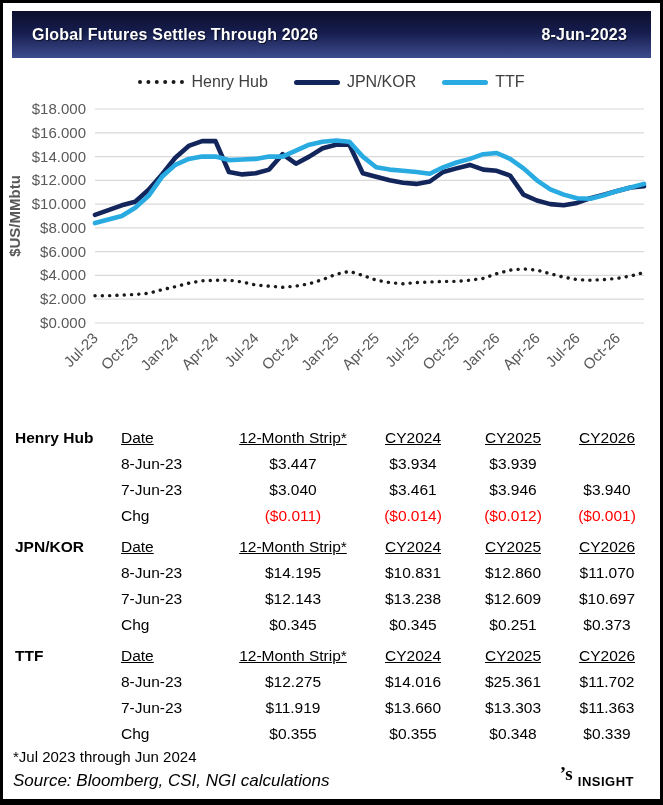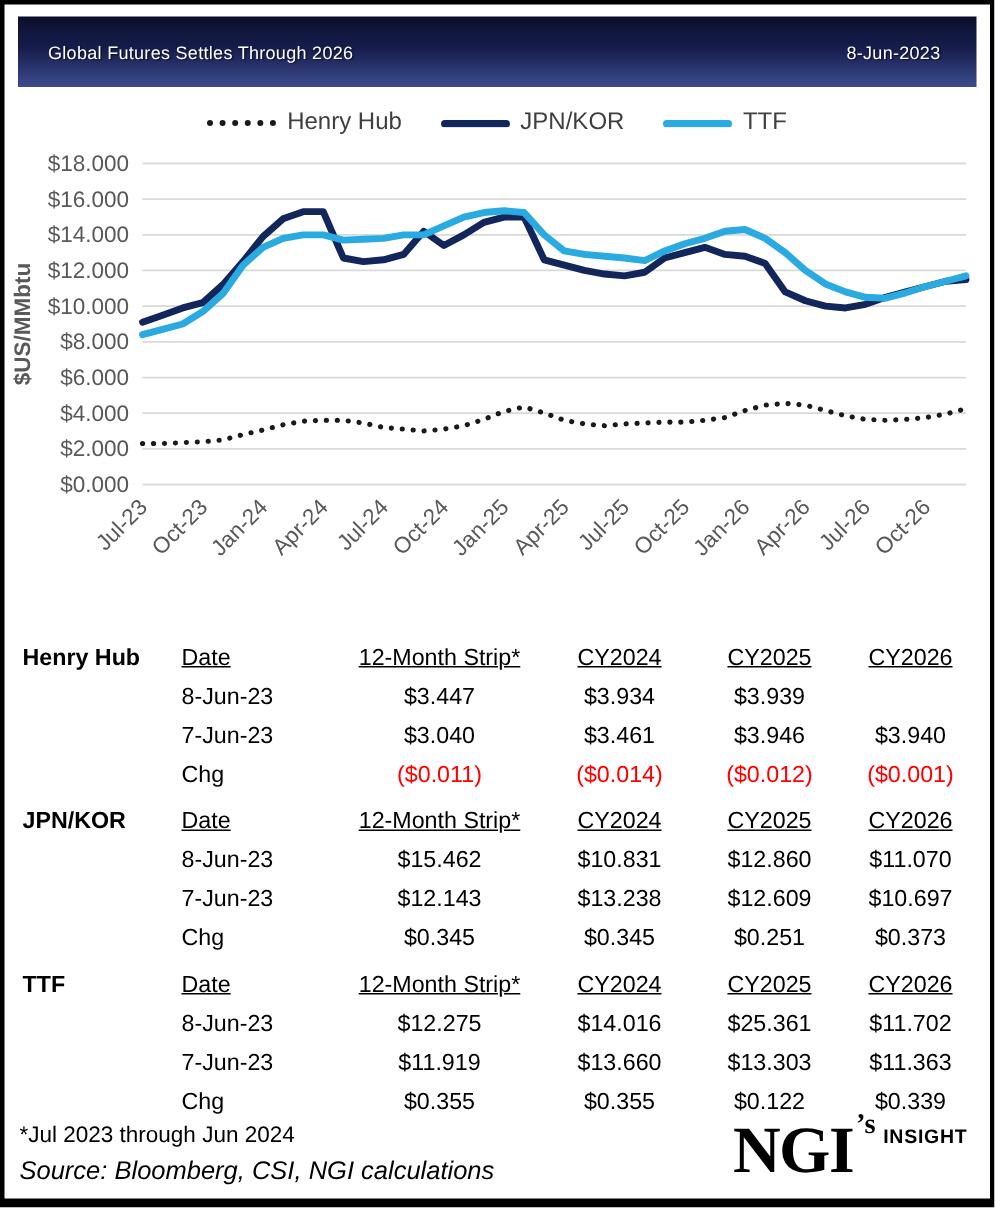--- a/index.html
+++ b/index.html
@@ -9,21 +9,21 @@
     border: 3px solid #000; border-bottom-width: 6px; overflow: hidden;
   }
   
   .header {
     margin: 8px 9px 0 9px; height: 47px;
     background: linear-gradient(180deg, #0b0f2c 0%, #161d4d 45%, #3d4c8e 100%);
     display: flex; align-items: center; justify-content: space-between;
     padding: 0 24px 0 20px;
   }
   .header .title, .header .date {
-    color: #fff; font-size: 12px; font-weight: normal; letter-spacing: .2px;
+    color: #fff; font-size: 16px; font-weight: bold; letter-spacing: .2px;
     text-shadow: 1px 1px 1px rgba(0,0,0,.6);
   }
   
   .legend { margin-top: 13px; display: flex; justify-content: center; align-items: center; gap: 26px; height: 22px; }
   .legend-item { display: flex; align-items: center; gap: 7px; color:#3f3f3f; font-size: 16px; }
   .sw { width: 46px; height: 0; }
   .sw-dotted { border-top: 4px dotted #1a1a1a; }
   .sw-navy   { border-top: 5px solid #13265c; border-radius: 3px; }
   .sw-blue   { border-top: 5px solid #29abe2; border-radius: 3px; }
   
@@ -36,21 +36,21 @@
   .trow { display: grid; grid-template-columns: 106px 112px 120px 120px 80px 108px; height: 26px; align-items: center; font-size: 15.5px; color:#000; }
   .trow > div { white-space: nowrap; }
   .c0 { font-weight: bold; }
   .c1 { text-align: left; }
   .c2, .c3, .c4, .c5 { text-align: center; }
   .thead .ul { text-decoration: underline; }
   .thead .c1 { text-decoration: underline; }
   .chgrow { }
   .chgrow.neg .c2, .chgrow.neg .c3, .chgrow.neg .c4, .chgrow.neg .c5 { color: #ff0000; }
   
-  .footer { position: absolute; left: 0; right: 1px; bottom: 0; height: 64px; padding: 2px 10px 6px 10px;
+  .footer { position: absolute; left: 0; right: 12px; bottom: 0; height: 64px; padding: 2px 10px 6px 10px;
             display: flex; justify-content: space-between; align-items: flex-end; }
   .foot-left { display: flex; flex-direction: column; gap: 6px; padding-bottom: 2px; }
   .footnote { font-size: 15px; color: #000; }
   .source { font-size: 17px; font-style: italic; color: #000; }
   .logo { display: flex; align-items: flex-start; gap: 2px; padding-right: 4px; }
   .logo-ngi { font-family: "Liberation Serif", serif; font-weight: bold; font-size: 44px; line-height: 52px; color: #000; letter-spacing: -1px; }
   .logo-s { font-family: "Liberation Serif", serif; font-weight: bold; font-size: 19px; color: #000; vertical-align: 18px; line-height: 10px; margin-top: 4px; }
   .logo-right { display: flex; flex-direction: column; margin-left: 3px; margin-top: 5px; }
   .logo-lng-row { display: flex; align-items: flex-end; gap: 2px; height: 22px; }
   .logo-lng { color: #29abe2; font-weight: bold; font-size: 21px; line-height: 21px; letter-spacing: .5px; }
@@ -163,21 +163,21 @@
           <div class="c0">JPN/KOR</div>
           <div class="c1 ul">Date</div>
           <div class="c2 ul">12-Month Strip*</div>
           <div class="c3 ul">CY2024</div>
           <div class="c4 ul">CY2025</div>
           <div class="c5 ul">CY2026</div>
         </div>
         <div class="trow">
           <div class="c0"></div>
           <div class="c1">8-Jun-23</div>
-          <div class="c2">$15.462</div>
+          <div class="c2">$14.195</div>
           <div class="c3">$10.831</div>
           <div class="c4">$12.860</div>
           <div class="c5">$11.070</div>
         </div>
         <div class="trow">
           <div class="c0"></div>
           <div class="c1">7-Jun-23</div>
           <div class="c2">$12.143</div>
           <div class="c3">$13.238</div>
           <div class="c4">$12.609</div>
@@ -215,33 +215,32 @@
           <div class="c2">$11.919</div>
           <div class="c3">$13.660</div>
           <div class="c4">$13.303</div>
           <div class="c5">$11.363</div>
         </div>
         <div class="trow chgrow">
           <div class="c0"></div>
           <div class="c1">Chg</div>
           <div class="c2">$0.355</div>
           <div class="c3">$0.355</div>
-          <div class="c4">$0.122</div>
+          <div class="c4">$0.348</div>
           <div class="c5">$0.339</div>
         </div>
       </div>
     </div>
 
   <div class="footer">
     <div class="foot-left">
       <div class="footnote">*Jul 2023 through Jun 2024</div>
       <div class="source">Source: Bloomberg, CSI, NGI calculations</div>
     </div>
     <div class="logo">
-      <span class="logo-ngi">NGI</span>
       <span class="logo-s">’s</span>
       <span class="logo-right">
         <span class="logo-insight">INSIGHT</span>
       </span>
     </div>
   </div>
 
 </div>
 
 </body></html>

